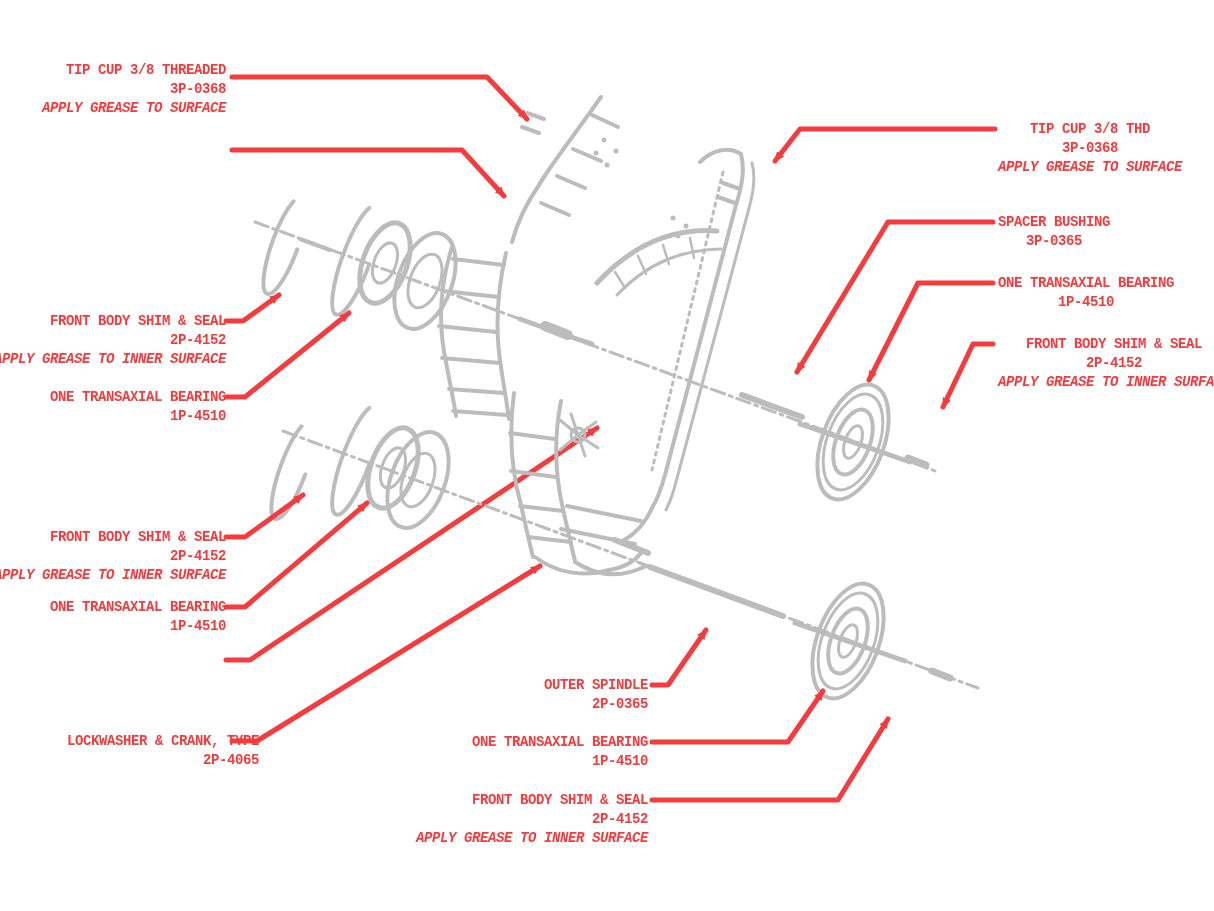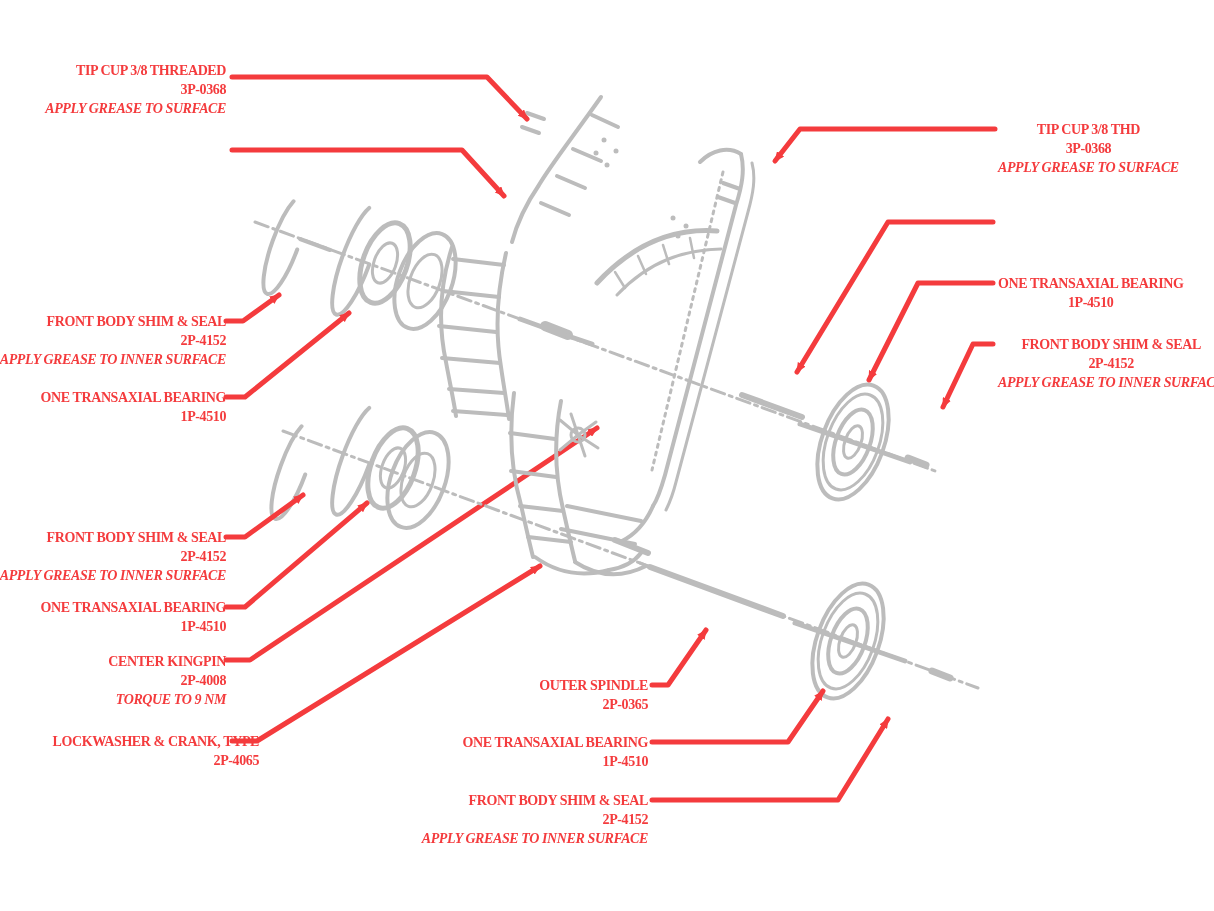--- a/index.html
+++ b/index.html
@@ -6,21 +6,21 @@
     --red:#f43b3d;
     --gray:#bcbcbc;
     --bg:#ffffff;
   }
   html,body{margin:0;padding:0;background:#fff;}
   .stage{
     position:relative;
     width:1214px;height:899px;
     background:var(--bg);
     overflow:hidden;
-    font-family:Liberation Serif, serif;
+    font-family:Liberation Mono, monospace;
     border-radius:29px;
   }
   .stage svg{position:absolute;left:0;top:0;}
   .callout{
     position:absolute;
     color:var(--red);
     font-weight:700;
     font-size:14px;
     line-height:19px;
     letter-spacing:-0.4px;
@@ -220,37 +220,36 @@
     <span class="ln">FRONT BODY SHIM &amp; SEAL</span>
     <span class="ln">2P-4152</span>
     <span class="ln it">APPLY GREASE TO INNER SURFACE</span>
   </div>
 
   <div class="callout align-r" style="top:598px; right:988px;">
     <span class="ln">ONE TRANSAXIAL BEARING</span>
     <span class="ln">1P-4510</span>
   </div>
 
-  <div class="callout align-r" style="top:652px; right:988px;">
-    <span class="ln">CENTER KINGPIN</span>
-    <span class="ln">2P-4008</span>
-    <span class="ln it">TORQUE TO 9 NM</span>
-  </div>
 
   <div class="callout align-r" style="top:732px; right:955px;">
     <span class="ln">LOCKWASHER &amp; CRANK, TYPE</span>
     <span class="ln">2P-4065</span>
   </div>
 
   <div class="callout align-l" style="top:120px; left:998px;">
     <span class="ln">TIP CUP 3/8 THD</span>
     <span class="ln">3P-0368</span>
     <span class="ln it">APPLY GREASE TO SURFACE</span>
   </div>
 
+  <div class="callout align-l" style="top:213px; left:998px;">
+    <span class="ln">SPACER BUSHING</span>
+    <span class="ln">3P-0365</span>
+  </div>
 
   <div class="callout align-l" style="top:274px; left:998px;">
     <span class="ln">ONE TRANSAXIAL BEARING</span>
     <span class="ln">1P-4510</span>
   </div>
 
   <div class="callout align-l" style="top:335px; left:998px;">
     <span class="ln">FRONT BODY SHIM &amp; SEAL</span>
     <span class="ln">2P-4152</span>
     <span class="ln it">APPLY GREASE TO INNER SURFACE</span>

